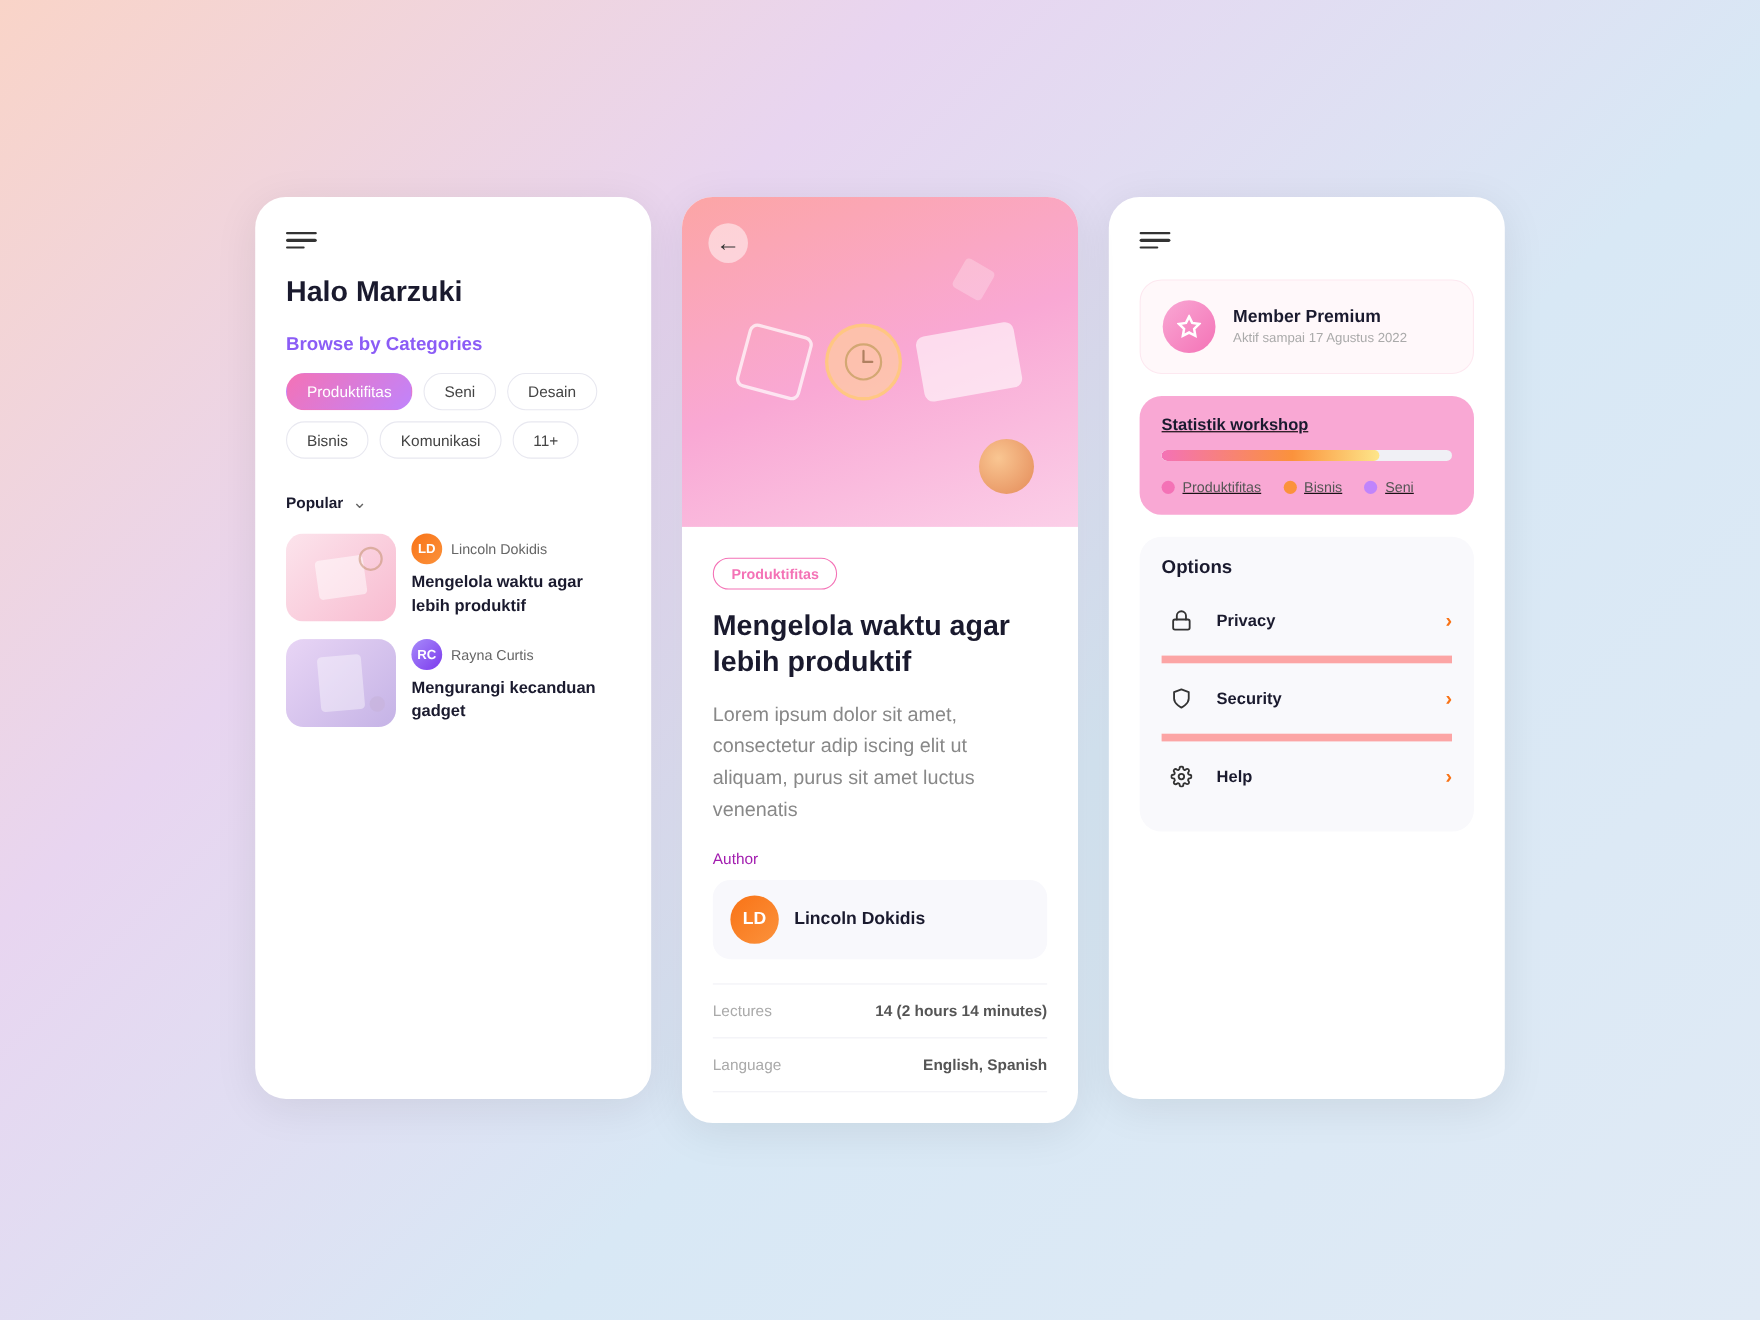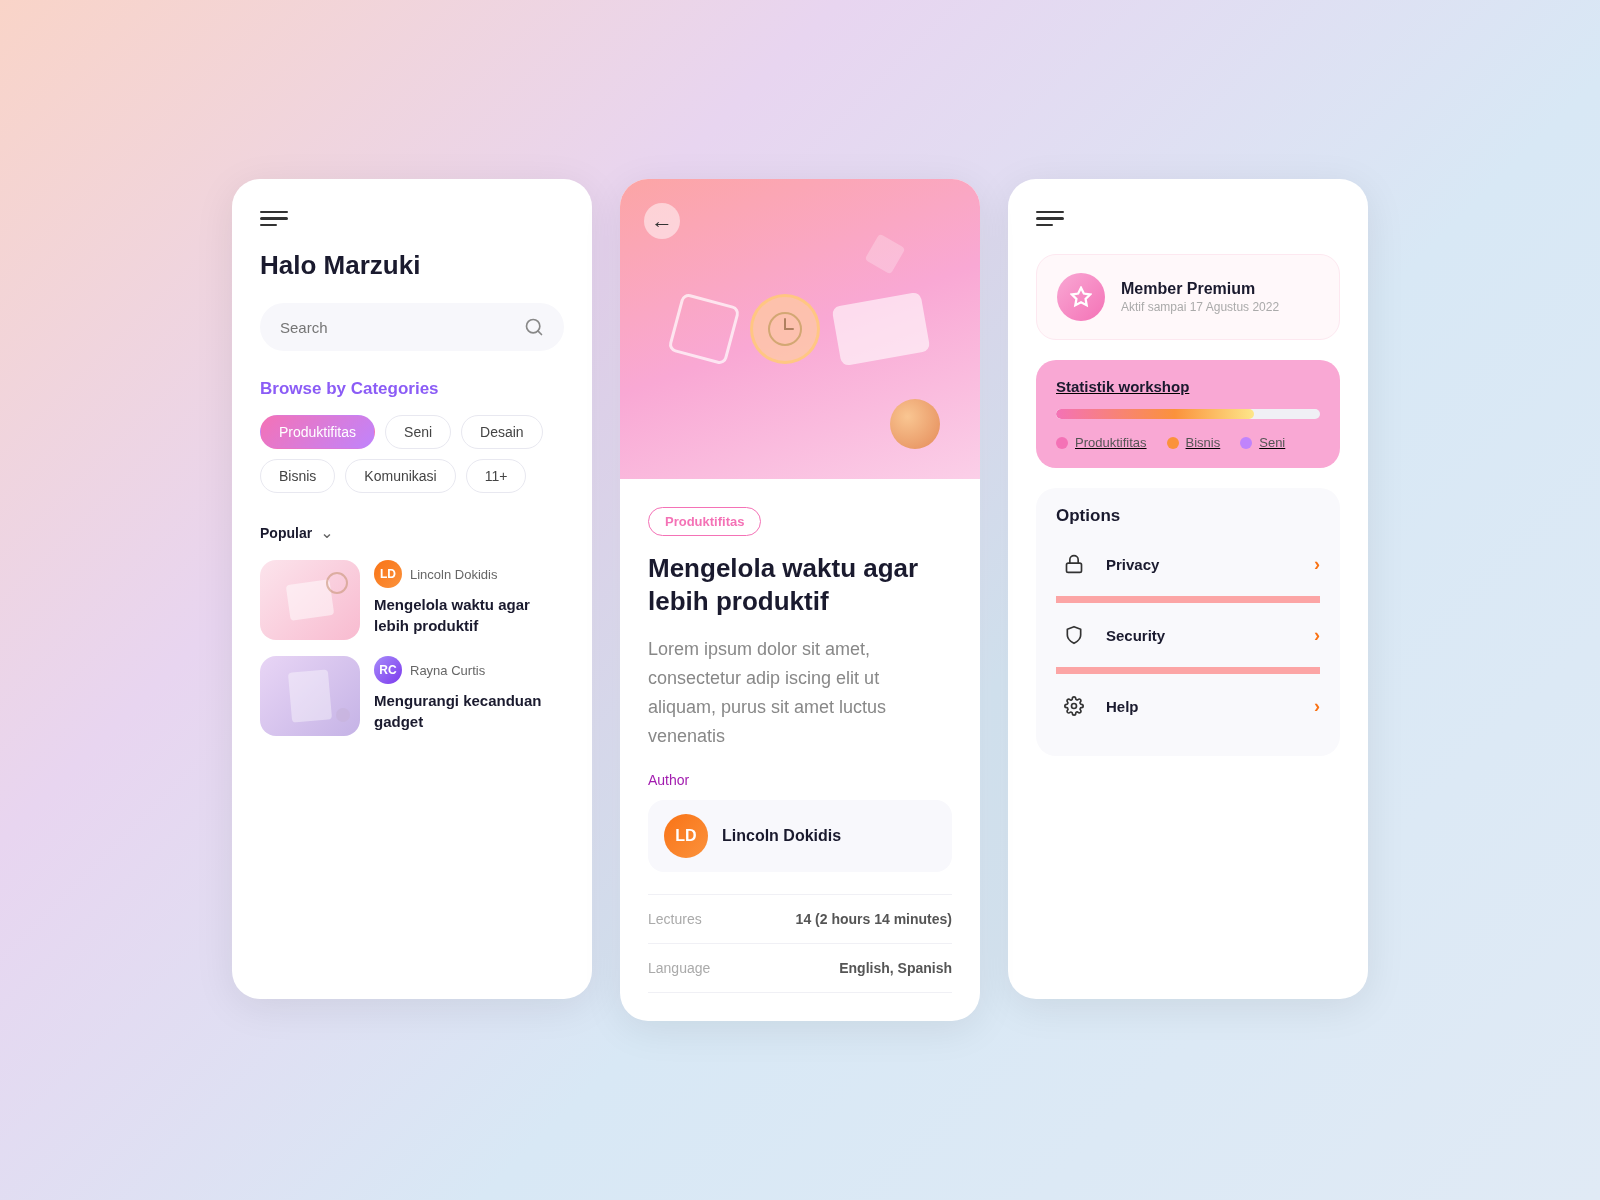--- a/index.html
+++ b/index.html
@@ -492,27 +492,20 @@
 
 <div class="panels-container">
 
   <div class="panel left-panel">
     <div class="menu-icon">
       <span></span>
       <span></span>
       <span></span>
     </div>
     <div class="greeting">Halo Marzuki</div>
-    <div class="search-bar">
-      <input type="text" placeholder="Search" style="">
-      <svg width="20" height="20" viewBox="0 0 24 24" fill="none" stroke="#888" stroke-width="2" stroke-linecap="round" stroke-linejoin="round">
-        <circle cx="11" cy="11" r="8"></circle>
-          <line x1="21" y1="21" x2="16.65" y2="16.65"></line>
-      </svg>
-    </div>
     <div class="section-title">Browse by Categories</div>
     <div class="categories">
       <div class="cat-tag active">Produktifitas</div>
       <div class="cat-tag">Seni</div>
       <div class="cat-tag">Desain</div>
       <div class="cat-tag">Bisnis</div>
       <div class="cat-tag">Komunikasi</div>
       <div class="cat-tag">11+</div>
     </div>
     <div class="popular-header">

